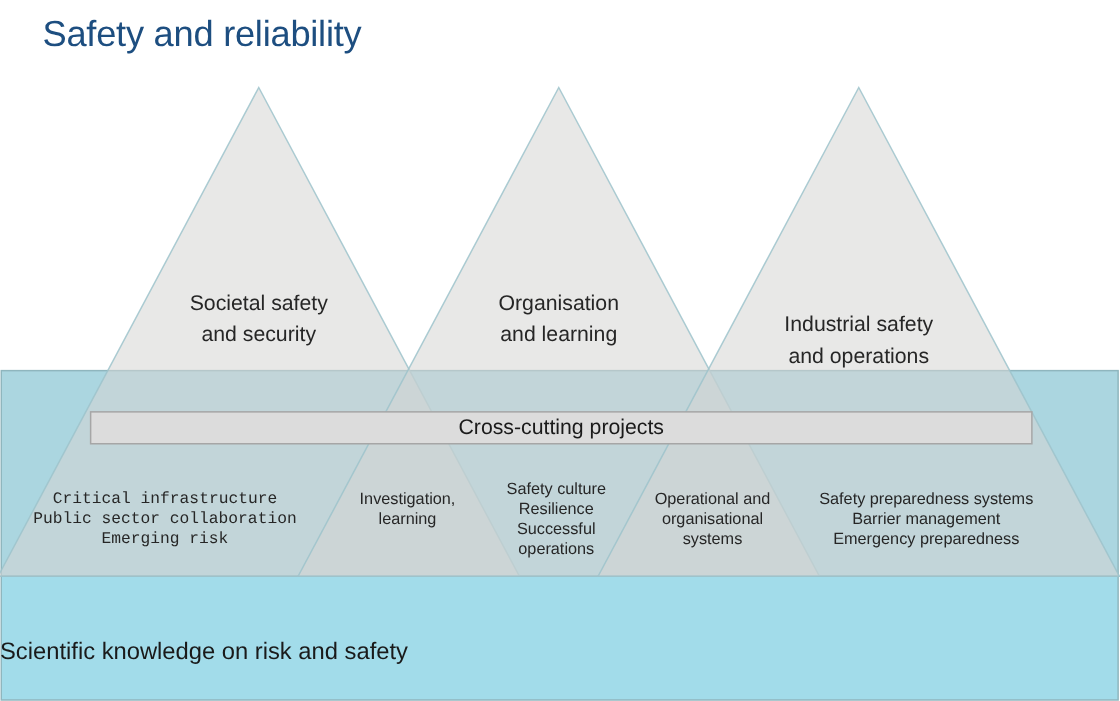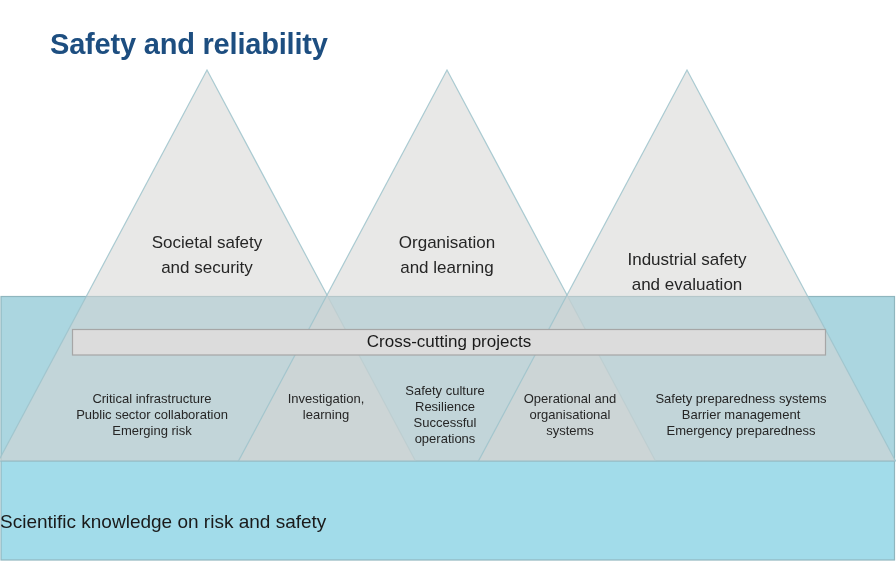--- a/index.html
+++ b/index.html
@@ -13,23 +13,23 @@
   }
   .shapes-svg {
     position: absolute;
     left: 0; top: 0;
     width: 896px; height: 561px;
   }
   .page-title {
     position: absolute;
     left: 34px;
     top: 12px;
-    margin: 16px;
+    margin: 0;
     font-size: 29px;
-    font-weight: 700;
+    font-weight: 400;
     letter-spacing: -0.2px;
     color: #1d4e80;
     white-space: nowrap;
   }
   .pyr-label {
     position: absolute;
     top: 230px;
     width: 240px;
     text-align: center;
     font-size: 17px;
@@ -52,21 +52,21 @@
     white-space: nowrap;
   }
   .col-label {
     position: absolute;
     width: 230px;
     text-align: center;
     font-size: 13px;
     line-height: 16px;
     color: #262626;
   }
-  .col-1 { left: 37px;  top: 391px; }
+  .col-1 { left: 17px;  top: 391px; font-family: Liberation Mono, monospace; }
   .col-2 { left: 211px; top: 391px; }
   .col-3 { left: 330px; top: 383px; }
   .col-4 { left: 455px; top: 391px; }
   .col-5 { left: 626px; top: 391px; }
   .bottom-label {
     position: absolute;
     left: 0;
     top: 511px;
     width: 876px;
     text-align: left;
@@ -98,21 +98,21 @@
   <div class="pyr-label pyr-label-1">
     <div>Societal safety</div>
     <div>and security</div>
   </div>
   <div class="pyr-label pyr-label-2">
     <div>Organisation</div>
     <div>and learning</div>
   </div>
   <div class="pyr-label pyr-label-3">
     <div>Industrial safety</div>
-    <div>and evaluation</div>
+    <div>and operations</div>
   </div>
 
   <div class="bar-label">Cross-cutting projects</div>
 
   <div class="col-label col-1">
     <div>Critical infrastructure</div>
     <div>Public sector collaboration</div>
     <div>Emerging risk</div>
   </div>
   <div class="col-label col-2">

